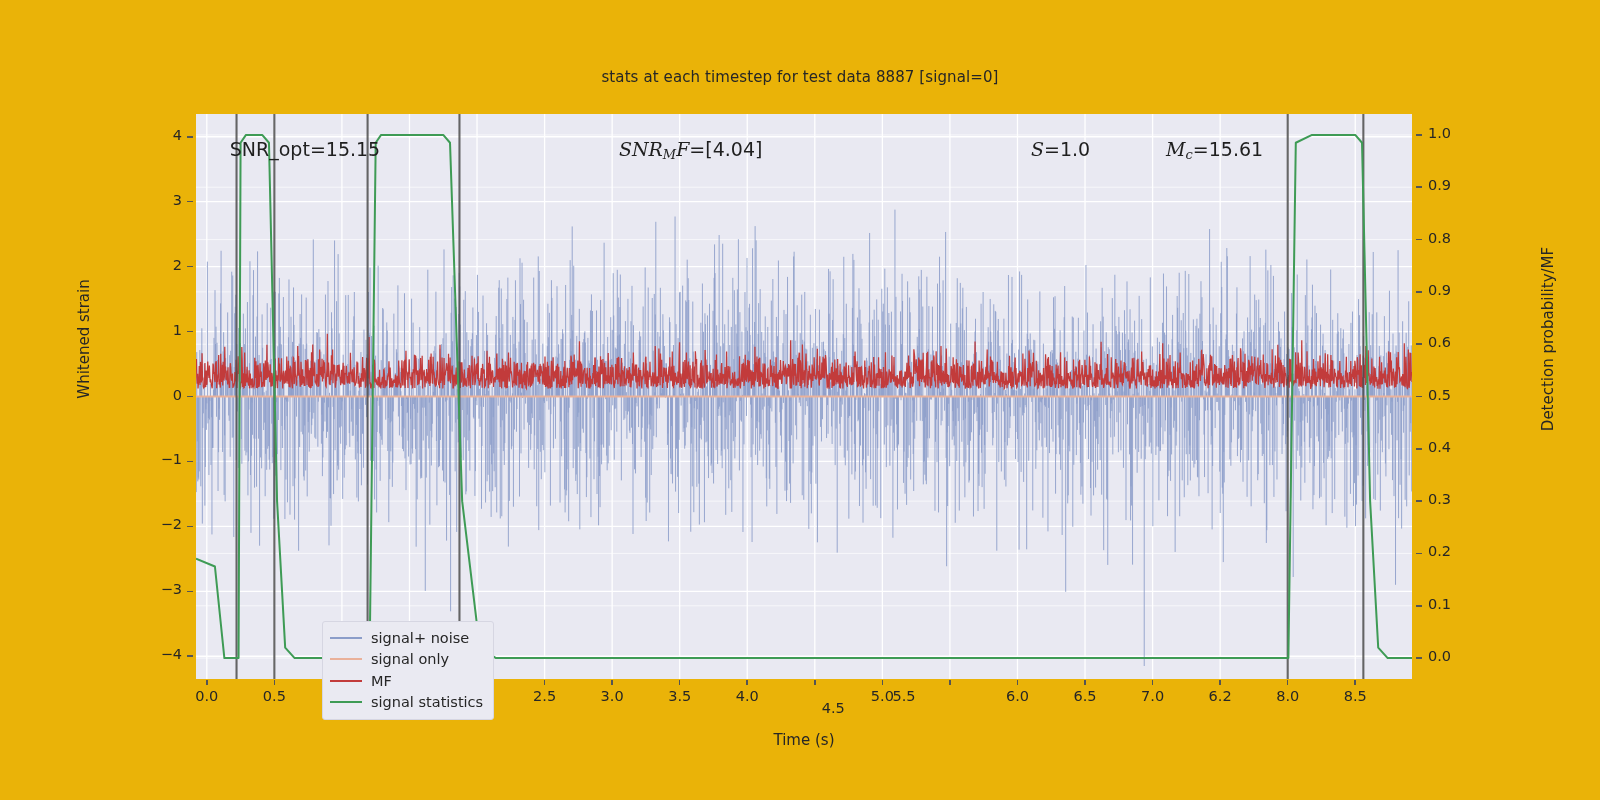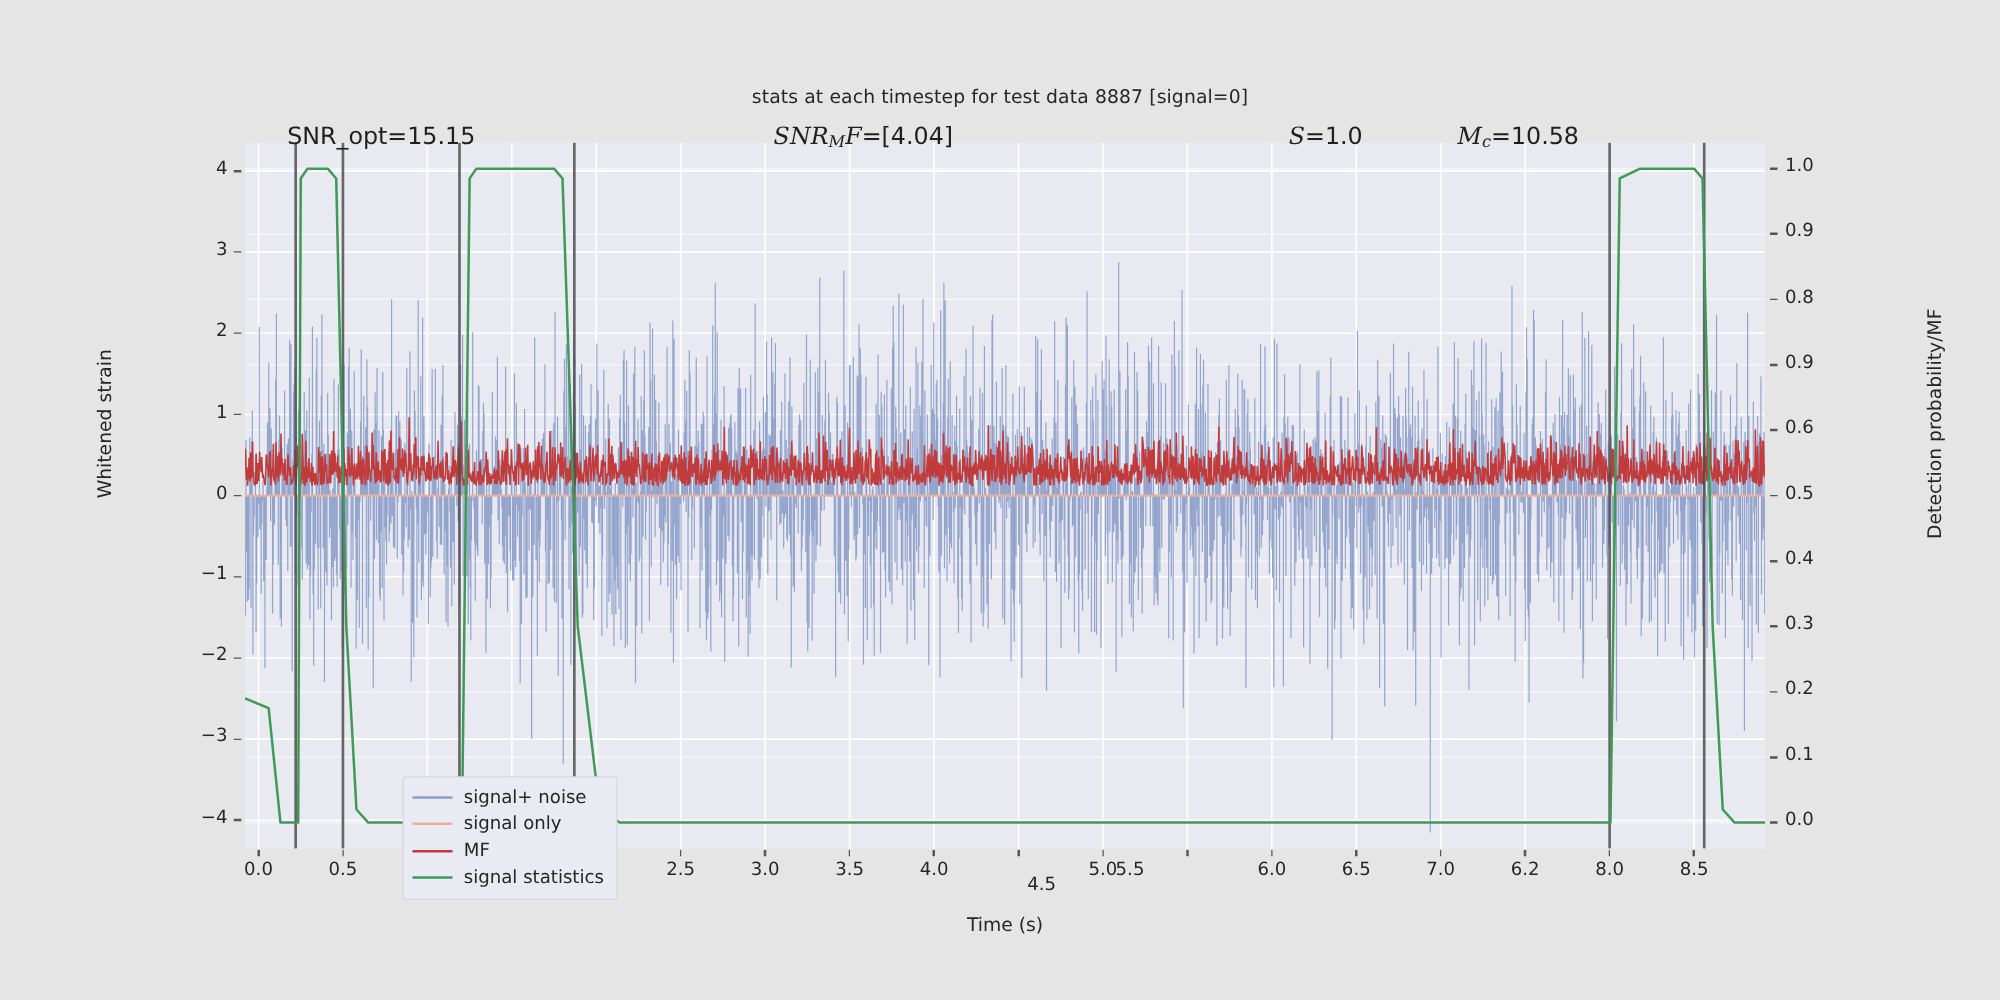--- a/index.html
+++ b/index.html
@@ -1,18 +1,18 @@
 <!DOCTYPE html>
 <html><head>
 <meta charset="utf-8">
 <style>
   html,body{margin:0;padding:0;background:#ffffff;}
   body{width:1600px;height:800px;font-family:"DejaVu Sans","Liberation Sans",sans-serif;
        color:#262626;overflow:hidden;}
-  #fig{position:relative;width:1600px;height:800px;background:#e5e5e5;}
+  #fig{position:relative;width:1600px;height:800px;background:#eab308;}
 
   
   #title{position:absolute;left:0;top:68px;width:1600px;text-align:center;
          font-size:15px;color:#262626;letter-spacing:.1px;}
 
   
   #axes{position:absolute;left:196px;top:114px;width:1216px;height:565px;
         background:#e9e9f2;overflow:hidden;}
   #plotsvg{position:absolute;left:0;top:0;width:1216px;height:565px;}
   .ytick-left{position:absolute;text-align:right;width:46px;font-size:14.5px;color:#262626;}
@@ -22,21 +22,21 @@
 
   
   #ylabel-left{position:absolute;left:-46px;top:330px;width:260px;text-align:center;
      transform:rotate(-90deg);transform-origin:center center;font-size:15px;color:#262626;}
   #ylabel-right{position:absolute;left:1398px;top:330px;width:300px;text-align:center;
      transform:rotate(-90deg);transform-origin:center center;font-size:15px;color:#262626;}
   #xlabel{position:absolute;left:196px;top:731px;width:1216px;text-align:center;
      font-size:15px;color:#262626;}
 
   
-  .ann{position:absolute;font-size:19px;color:#1f1f1f;white-space:nowrap;}
+  .ann{position:absolute;font-size:19px;color:#1f1f1f;white-space:nowrap;margin-top:40px;}
   .mathit{font-family:"DejaVu Serif","Liberation Serif",serif;font-style:italic;}
   .mathsub{font-family:"DejaVu Serif","Liberation Serif",serif;font-style:italic;
            font-size:13px;vertical-align:-.22em;}
 
   
   #legend{position:absolute;left:322px;top:621px;width:172px;
           background:#eaeaf2;border:1px solid #d6d6e2;border-radius:3px;
           padding:5px 7px 6px 7px;box-sizing:border-box;}
   .lgrow{display:flex;align-items:center;height:21.5px;}
   .lgline{width:32px;height:0;border-top-width:2.1px;border-top-style:solid;margin-right:9px;}
@@ -120,21 +120,21 @@
 
   <div class="ann" id="ann-snr-mf" style="left: 618.898px; top: 98px; text-align: center;">
     <span class="mathit">SNR</span><span class="mathsub">M</span><span class="mathit">F</span><span>=[</span><span>4.04</span><span>]</span>
   </div>
 
   <div class="ann" id="ann-s" style="left: 1030.99px; top: 98px;">
     <span class="mathit">S</span><span>=</span><span>1.0</span>
   </div>
 
   <div class="ann" id="ann-mc" style="left: 1166.1px; top: 98px;">
-    <span class="mathit">M</span><span class="mathsub">c</span><span>=</span><span>10.58</span>
+    <span class="mathit">M</span><span class="mathsub">c</span><span>=</span><span>15.61</span>
   </div>
 
   <div id="ticks-left">
       <div class="ytick-left" style="left: 136px; top: 126.73px;">4</div>
       <div class="tickmark" style="left: 187px; top: 135.93px; width: 6px; height: 1.6px;"></div>
       <div class="ytick-left" style="left: 136px; top: 191.672px;">3</div>
       <div class="tickmark" style="left: 187px; top: 200.872px; width: 6px; height: 1.6px;"></div>
       <div class="ytick-left" style="left: 136px; top: 256.615px;">2</div>
       <div class="tickmark" style="left: 187px; top: 265.815px; width: 6px; height: 1.6px;"></div>
       <div class="ytick-left" style="left: 136px; top: 321.557px;">1</div>

